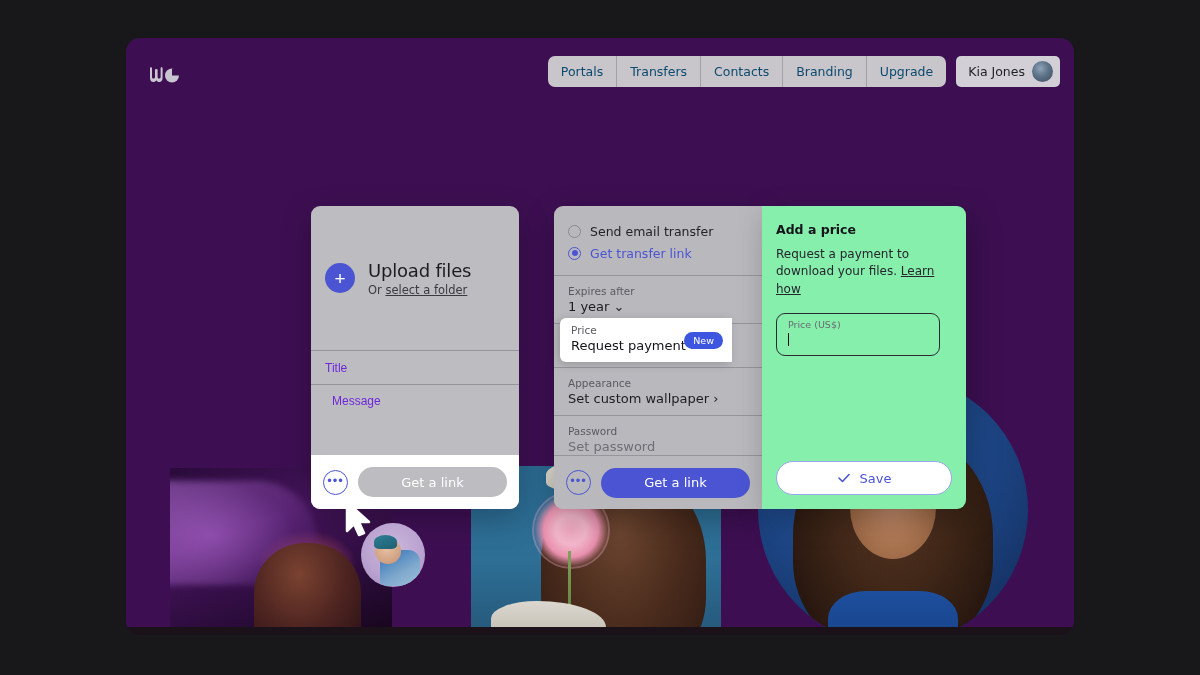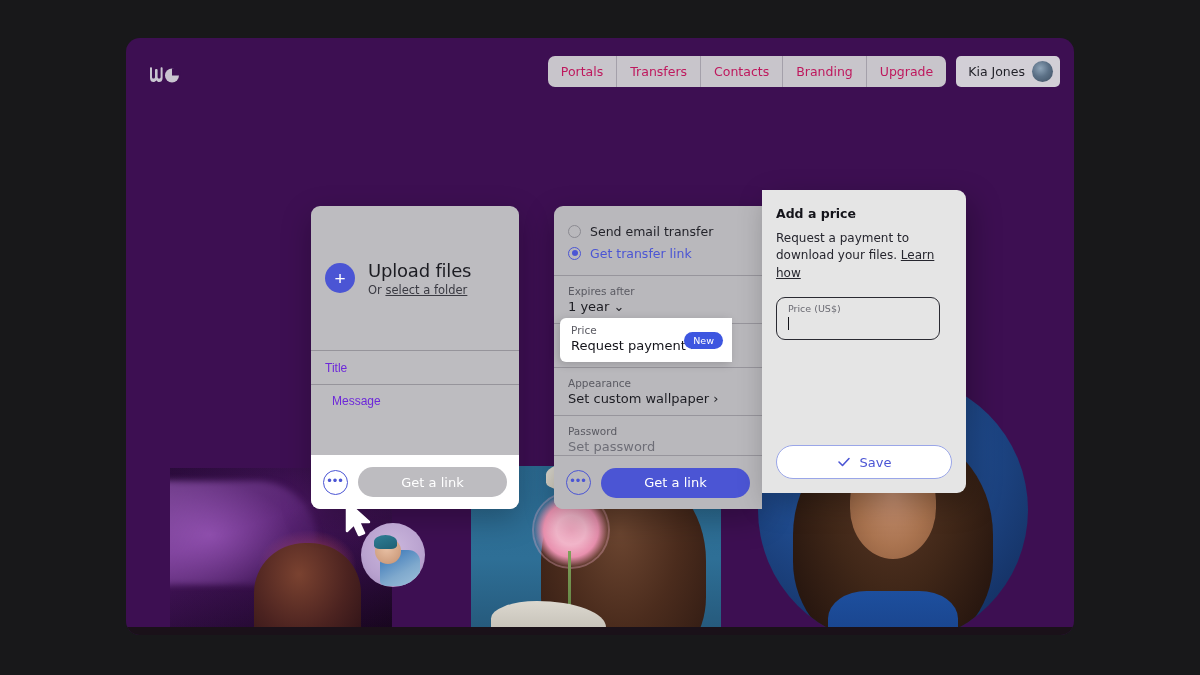--- a/index.html
+++ b/index.html
@@ -198,21 +198,21 @@
     border-radius: 7px;
     height: 31px;
     overflow: hidden;
   }
   .nav-item {
     padding: 4px 13px;
     height: 31px;
     display: flex;
     align-items: center;
     font-size: 12.5px;
-    color: #be185d;
+    color: #0c4a6e;
     border-right: 1px solid rgba(120,115,130,0.45);
     cursor: pointer;
     font-family: "DejaVu Sans", sans-serif;
   }
   .nav-item:last-child { border-right: none; }
 
   .user-pill {
     display: flex;
     align-items: center;
     gap: 7px;
@@ -492,24 +492,24 @@
     align-items: center;
     padding: 0 12px;
     gap: 10px;
     border-top: 1px solid rgba(140,138,145,0.75);
   }
 
   
   .price-panel {
     position: absolute;
     left: 636px;
-    top: 152px;
+    top: 168px;
     width: 204px;
     height: 303px;
-    background: #e5e5e5;
+    background: #86efac;
     border-radius: 0 9px 9px 0;
     box-shadow: 6px 10px 30px rgba(0,0,0,0.28);
     z-index: 15;
     padding: 16px 26px 0 14px;
   }
   .pp-title {
     font-size: 12.5px;
     font-weight: bold;
     color: #14141a;
     font-family: "DejaVu Sans", sans-serif;

